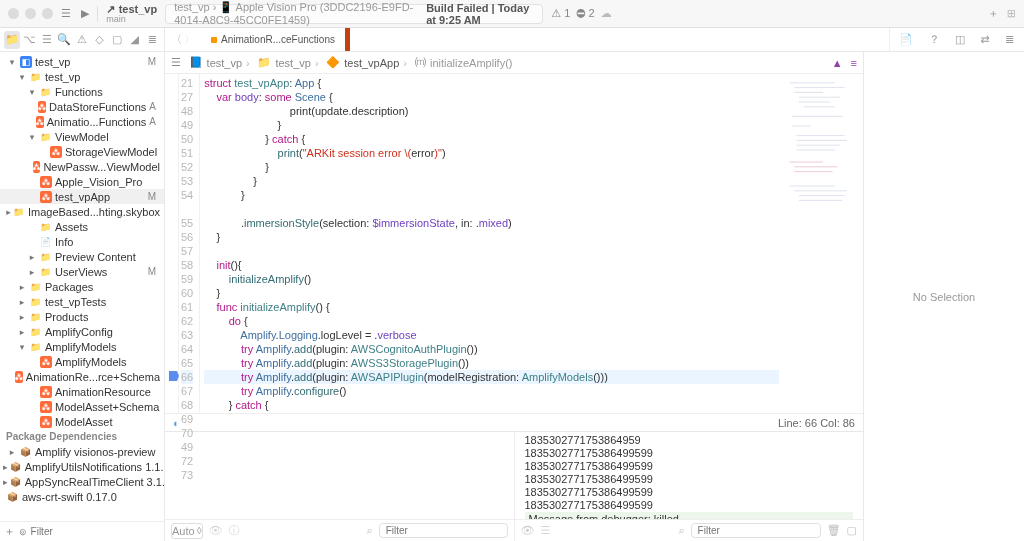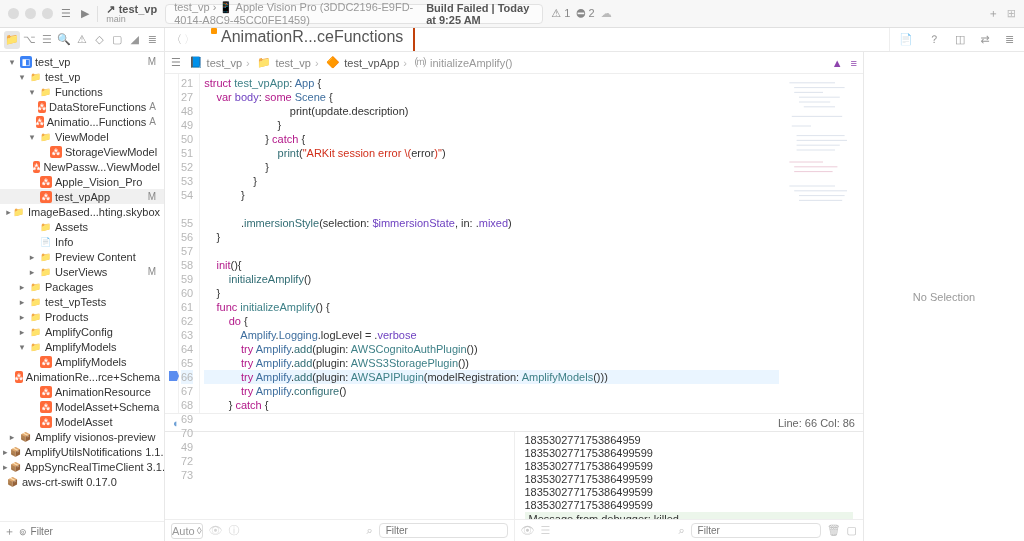--- a/index.html
+++ b/index.html
@@ -15,21 +15,21 @@
 .subtitle .s2 { font-size:9px; color:#999; }
 .status-pill { flex:1; max-width:520px; height:20px; border:1px solid #e2e2e2; border-radius:4px; display:flex; align-items:center; justify-content:space-between; padding:0 8px; font-size:10px; color:#888; background:#fcfcfc; margin:0 auto; }
 .badges { display:flex; gap:6px; align-items:center; color:#888; }
 
 .toolstrip { height: 24px; background:#fff; border-bottom:1px solid #e8e8e8; display:flex; align-items:stretch; }
 .ts-left { width:165px; border-right:1px solid #e8e8e8; display:flex; gap:2px; align-items:center; padding:0 4px; }
 .ts-left .ico { width:18px; height:18px; border-radius:3px; display:flex; align-items:center; justify-content:center; color:#999; }
 .ts-left .ico.active { background:#e6e6e6; color:#555; }
 .tabs-row { display:flex; align-items:center; overflow:hidden; }
 .nav-arrows { display:flex; gap:2px; padding:0 6px; align-items:center; color:#aaa; }
-.tab { padding:0 10px; font-size:16px; height:24px; display:flex; align-items:flex-start; gap:4px; border-right:2px solid #c2410c; color:#555; white-space:nowrap; }
+.tab { padding:0 10px; font-size:10px; height:24px; display:flex; align-items:center; gap:4px; border-right:5px solid #c2410c; color:#555; white-space:nowrap; }
 .tab .dot { width:6px; height:6px; background:#ff9800; border-radius:1px; }
 .ts-right { margin-left:auto; padding:0 6px; display:flex; align-items:center; gap:8px; color:#999; border-left:1px solid #eee; width:135px; justify-content:space-around;}
 
 .jumpbar { height:22px; border-bottom:1px solid #eee; display:flex; align-items:center; padding:0 6px; gap:8px; font-size:10px; color:#888; }
 .crumb { display:flex; align-items:center; gap:4px; }
 .crumb .chev { color:#bbb; }
 .jb-right { margin-left:auto; display:flex; gap:8px; color:#8e44ad; }
 
 .main { flex:1; display:flex; min-height:0; }
 .sidebar { width:165px; border-right:1px solid #e8e8e8; display:flex; flex-direction:column; background:#fff; }
@@ -302,20 +302,21 @@
           <span class="chev"></span>
           <span class="ficon swift">⁂</span>
           <span>ModelAsset+Schema</span>
         </div>
         <div class="row">
           <span class="spacer" style="width:24px"></span>
           <span class="chev"></span>
           <span class="ficon swift">⁂</span>
           <span>ModelAsset</span>
         </div>
+        <div class="section-label">Package Dependencies</div>
         <div class="row">
           <span class="spacer" style="width:4px"></span>
           <span class="chev">▸</span>
           <span class="ficon" style="color:#b98b46;">📦</span>
           <span>Amplify visionos-preview</span>
         </div>
         <div class="row">
           <span class="spacer" style="width:4px"></span>
           <span class="chev">▸</span>
           <span class="ficon" style="color:#b98b46;">📦</span>

